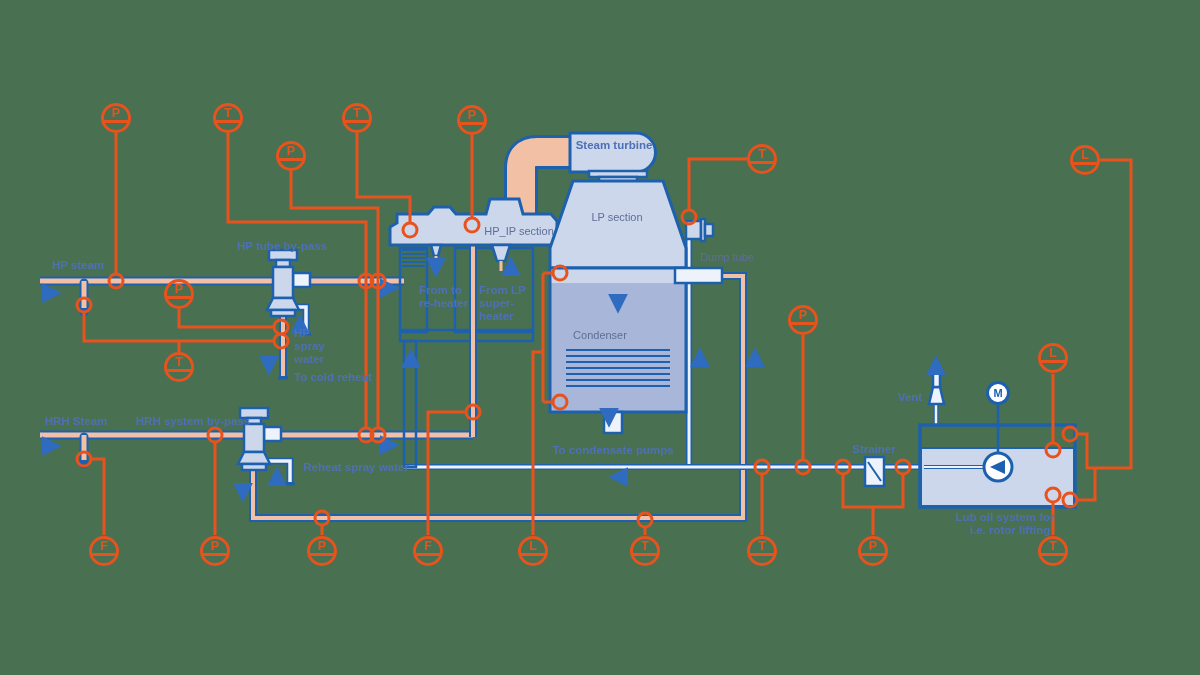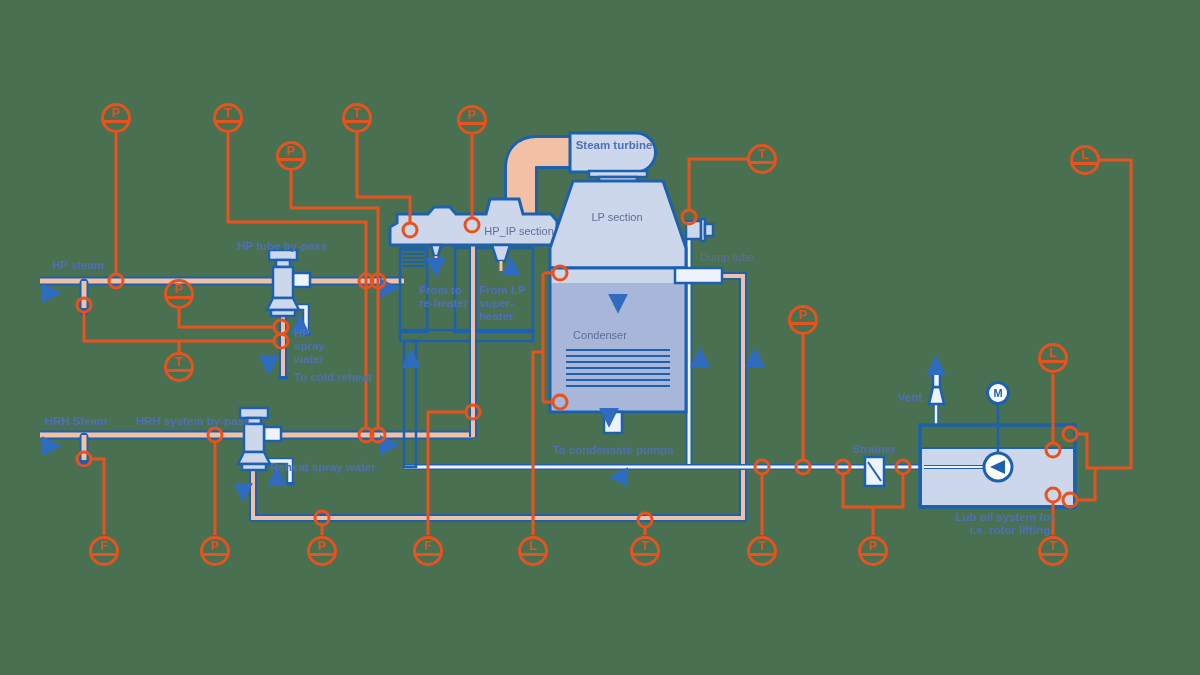--- a/index.html
+++ b/index.html
@@ -286,21 +286,21 @@
   </g>
 </svg>
 
 <div id="overlay"></div>
 
 <div class="lbl blue center" style="left: 614px; top: 125px; margin-top: 20px;">Steam turbine</div>
     <div class="lbl blue center" style="left: 72px; top: 265px; margin-left: 6px;">HP steam</div>
     <div class="lbl blue center" style="left: 282px; top: 246px;">HP tube by-pass</div>
     <div class="lbl blue center" style="left: 76px; top: 421px;">HRH Steam</div>
     <div class="lbl blue center" style="left: 193px; top: 421px;">HRH system by-pass</div>
-    <div class="lbl blue center" style="left: 323px; top: 467px;">Reheat spray water</div>
+    <div class="lbl blue center" style="left: 356px; top: 467px;">Reheat spray water</div>
     <div class="lbl blue left" style="left: 294px; top: 333px;">HP</div>
     <div class="lbl blue left" style="left: 294px; top: 346px;">spray</div>
     <div class="lbl blue left" style="left: 294px; top: 359px;">water</div>
     <div class="lbl blue left" style="left: 294px; top: 377px;">To cold reheat</div>
     <div class="lbl blue left" style="left: 419px; top: 290px;">From to</div>
     <div class="lbl blue left" style="left: 419px; top: 303px;">re-heater</div>
     <div class="lbl blue left" style="left: 479px; top: 290px;">From LP</div>
     <div class="lbl blue left" style="left: 479px; top: 303px;">super-</div>
     <div class="lbl blue left" style="left: 479px; top: 316px;">heater</div>
     <div class="lbl blue center" style="left: 613px; top: 450px;">To condensate pumps</div>

